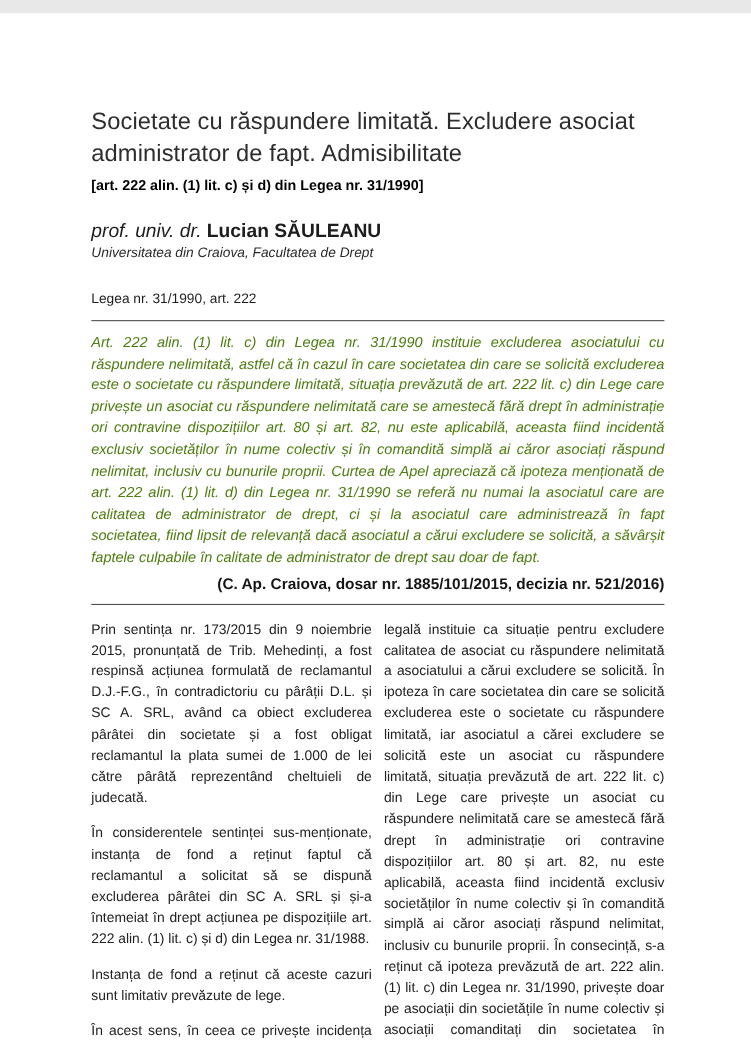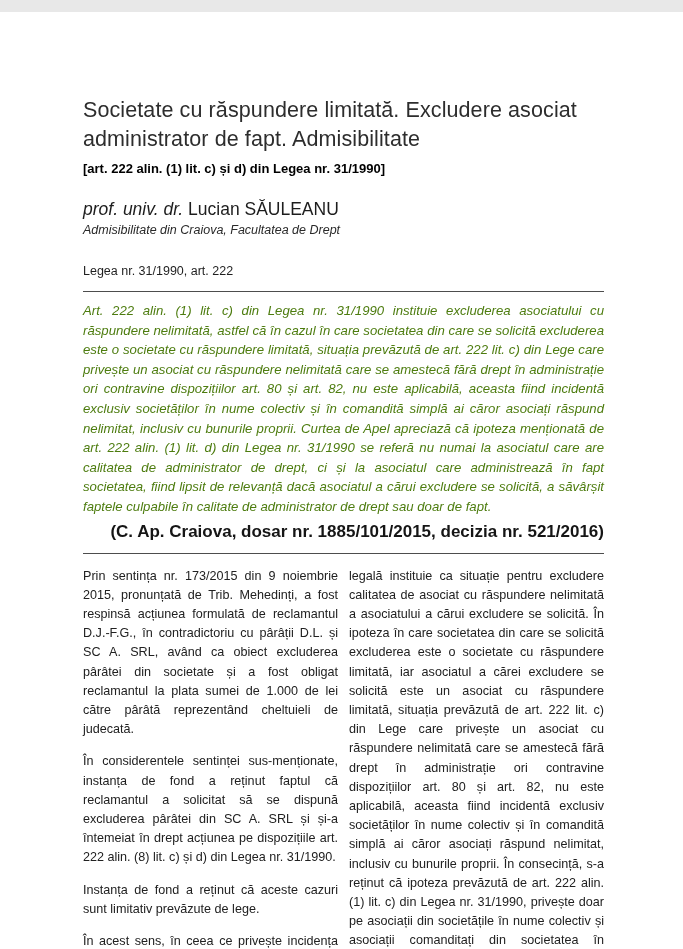--- a/index.html
+++ b/index.html
@@ -32,21 +32,21 @@
     font-size: 13px;
     font-weight: 700;
     color: #000000;
   }
   .author-line {
     margin-top: 23px;
     font-size: 17.5px;
     color: #1d1d1d;
   }
   .author-prefix { font-style: italic; font-weight: 400; }
-  .author-name { font-weight: 400; font-style: normal; }
+  .author-name { font-weight: 700; font-style: normal; }
   .affiliation {
     margin-top: 3px;
     font-size: 12.5px;
     font-style: italic;
     color: #2a2a2a;
   }
   .reference {
     margin-top: 27px;
     font-size: 12.5px;
     color: #1f1f1f;
@@ -60,21 +60,21 @@
   .abstract {
     margin-top: 9px;
     font-size: 13.2px;
     line-height: 19.6px;
     font-style: italic;
     text-align: justify;
     color: #4d7c0f;
   }
   .citation {
     margin-top: 5px;
-    font-size: 17px;
+    font-size: 14px;
     font-weight: 700;
     text-align: right;
     color: #151515;
   }
   .rule-bottom { margin-top: 11px; }
   .columns {
     margin-top: 13px;
     display: flex;
     gap: 11px;
   }
@@ -131,35 +131,35 @@
 
 <div class="page">
   <div class="content">
 
     <h1 class="title">Societate cu răspundere limitată. Excludere asociat administrator de fapt. Admisibilitate</h1>
     <div class="subtitle">[art. 222 alin. (1) lit. c) și d) din Legea nr. 31/1990]</div>
 
     <div class="author-line">
       <span class="author-prefix">prof. univ. dr. </span><span class="author-name">Lucian SĂULEANU</span>
     </div>
-    <div class="affiliation">Admisibilitate din Craiova, Facultatea de Drept</div>
+    <div class="affiliation">Universitatea din Craiova, Facultatea de Drept</div>
 
     <div class="reference">Legea nr. 31/1990, art. 222</div>
 
     <hr class="rule rule-top">
 
     <div class="abstract">Art. 222 alin. (1) lit. c) din Legea nr. 31/1990 instituie excluderea asociatului cu răspundere nelimitată, astfel că în cazul în care societatea din care se solicită excluderea este o societate cu răspundere limitată, situația prevăzută de art. 222 lit. c) din Lege care privește un asociat cu răspundere nelimitată care se amestecă fără drept în administrație ori contravine dispozițiilor art. 80 și art. 82, nu este aplicabilă, aceasta fiind incidentă exclusiv societăților în nume colectiv și în comandită simplă ai căror asociați răspund nelimitat, inclusiv cu bunurile proprii. Curtea de Apel apreciază că ipoteza menționată de art. 222 alin. (1) lit. d) din Legea nr. 31/1990 se referă nu numai la asociatul care are calitatea de administrator de drept, ci și la asociatul care administrează în fapt societatea, fiind lipsit de relevanță dacă asociatul a cărui excludere se solicită, a săvârșit faptele culpabile în calitate de administrator de drept sau doar de fapt.</div>
     <div class="citation">(C. Ap. Craiova, dosar nr. 1885/101/2015, decizia nr. 521/2016)</div>
 
     <hr class="rule rule-bottom">
 
     <div class="columns">
       <div class="col">
         <p>Prin sentința nr. 173/2015 din 9 noiembrie 2015, pronunțată de Trib. Mehedinți, a fost respinsă acțiunea formulată de reclamantul D.J.-F.G., în contradictoriu cu pârâții D.L. și SC A. SRL, având ca obiect excluderea pârâtei din societate și a fost obligat reclamantul la plata sumei de 1.000 de lei către pârâtă reprezentând cheltuieli de judecată.</p>
-        <p>În considerentele sentinței sus-menționate, instanța de fond a reținut faptul că reclamantul a solicitat să se dispună excluderea pârâtei din SC A. SRL și și-a întemeiat în drept acțiunea pe dispozițiile art. 222 alin. (8) lit. c) și d) din Legea nr. 31/1990.</p>
+        <p>În considerentele sentinței sus-menționate, instanța de fond a reținut faptul că reclamantul a solicitat să se dispună excluderea pârâtei din SC A. SRL și și-a întemeiat în drept acțiunea pe dispozițiile art. 222 alin. (1) lit. c) și d) din Legea nr. 31/1988.</p>
         <p>Instanța de fond a reținut că aceste cazuri sunt limitativ prevăzute de lege.</p>
         <p>În acest sens, în ceea ce privește incidența prevederilor art. 222 alin. (1) lit. c) din Legea nr. 31/1990 s-a reținut faptul că dispoziția</p>
       </div>
       <div class="col">
         <p>legală instituie ca situație pentru excludere calitatea de asociat cu răspundere nelimitată a asociatului a cărui excludere se solicită. În ipoteza în care societatea din care se solicită excluderea este o societate cu răspundere limitată, iar asociatul a cărei excludere se solicită este un asociat cu răspundere limitată, situația prevăzută de art. 222 lit. c) din Lege care privește un asociat cu răspundere nelimitată care se amestecă fără drept în administrație ori contravine dispozițiilor art. 80 și art. 82, nu este aplicabilă, aceasta fiind incidentă exclusiv societăților în nume colectiv și în comandită simplă ai căror asociați răspund nelimitat, inclusiv cu bunurile proprii. În consecință, s-a reținut că ipoteza prevăzută de art. 222 alin. (1) lit. c) din Legea nr. 31/1990, privește doar pe asociații din societățile în nume colectiv și asociații comanditați din societatea în comandită simplă, iar asociații din societățile cu răspundere limitată, nu pot fi excluși în temeiul</p>
       </div>
     </div>
   </div>
 
   <div class="footer">

